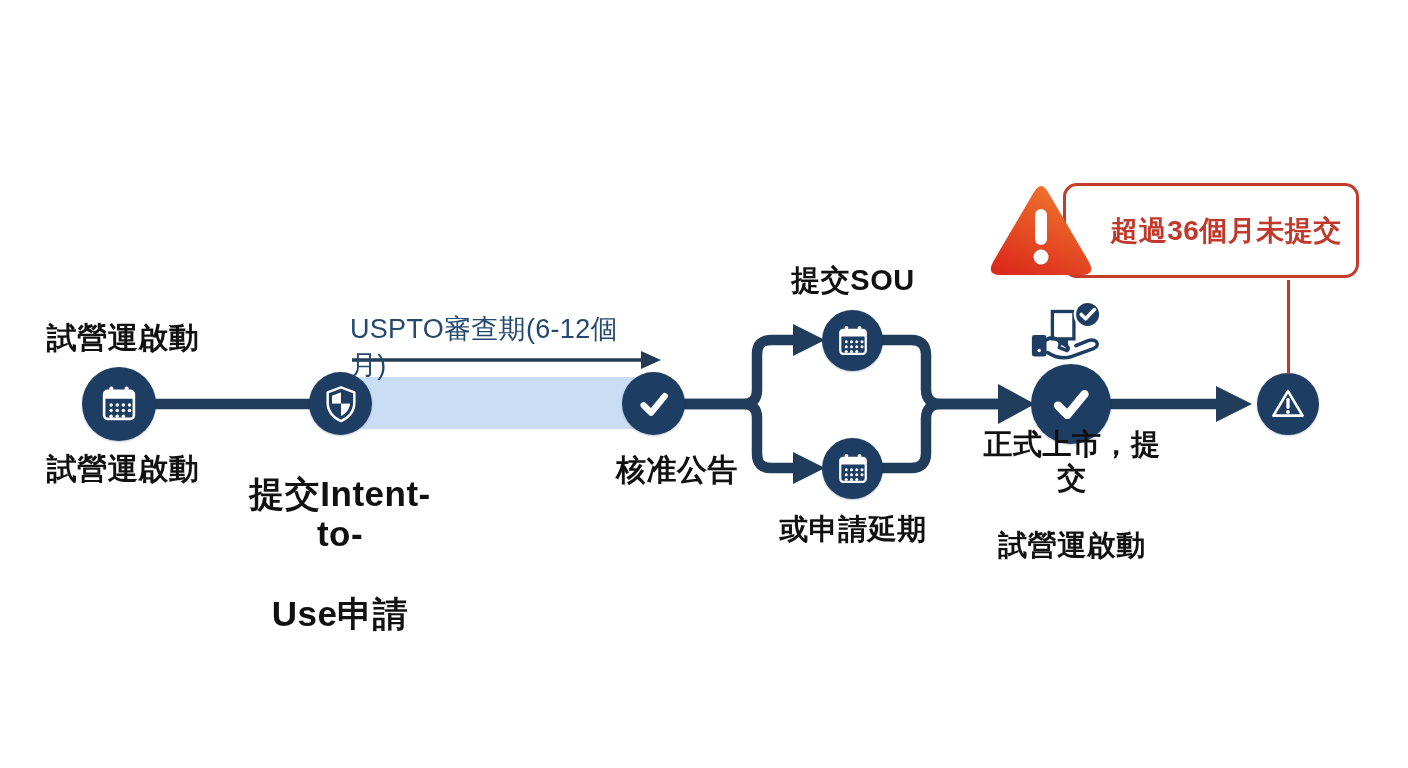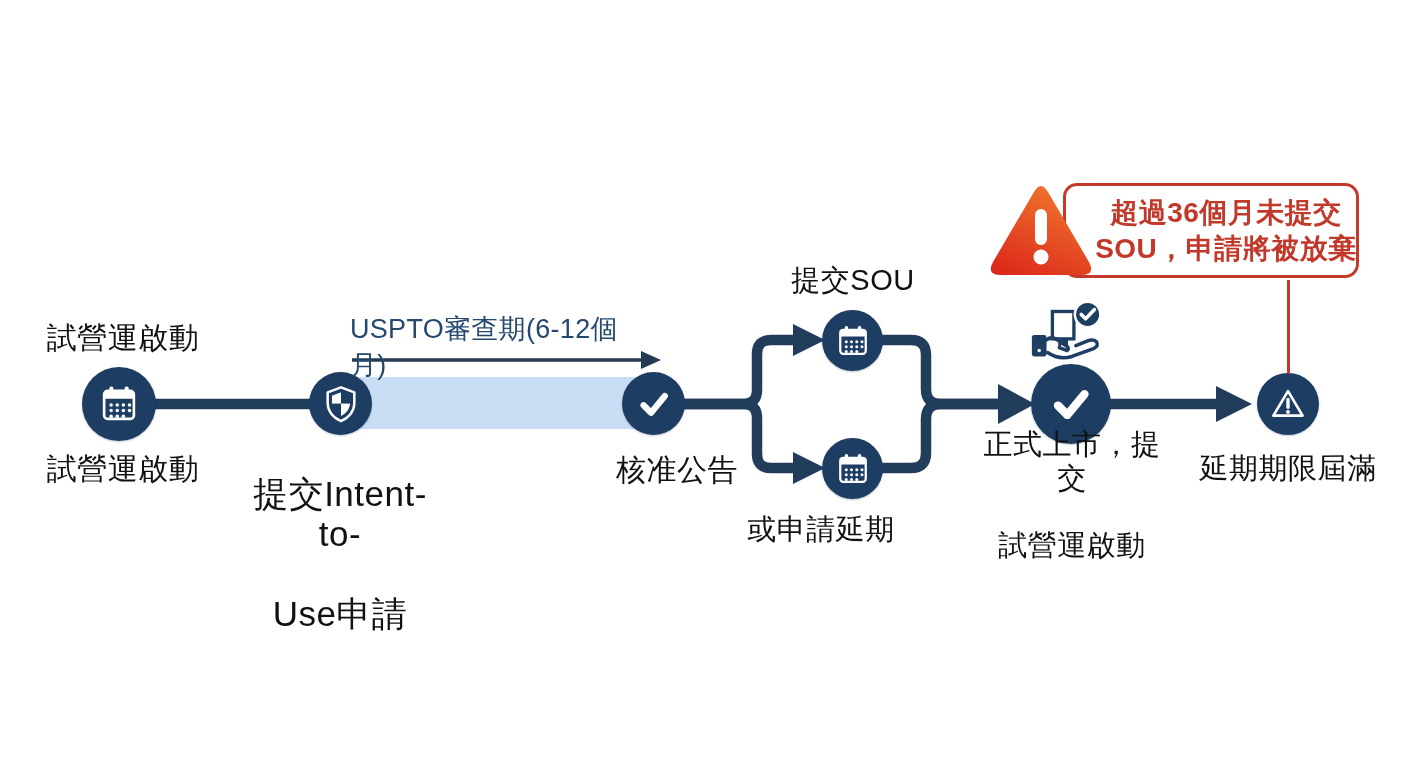--- a/index.html
+++ b/index.html
@@ -11,21 +11,21 @@
     overflow:hidden;
   }
   .layer{position:absolute;left:0;top:0;}
   .node{
     position:absolute;border-radius:50%;
     background:#1e3d63;
     display:flex;align-items:center;justify-content:center;
     box-shadow:0 1px 2px rgba(20,40,70,.25);
   }
   .lbl{
-    position:absolute;color:#111111;font-weight:normal;
+    position:absolute;color:#111111;font-weight:bold;
     text-align:center;line-height:1.14;letter-spacing:.5px;
     white-space:pre-line;
   }
   .lbl-review{
     position:absolute;color:#25496e;font-weight:500;
     font-size:27px;letter-spacing:.3px;
   }
   .callout{
     position:absolute;left:1063px;top:183px;width:296px;height:95px;
     box-sizing:border-box;border:3.5px solid #c43b2a;border-radius:14px;
@@ -173,21 +173,21 @@
             <circle cx="22" cy="31.5" r="2"></circle>
             <circle cx="29" cy="31.5" r="2"></circle>
             <circle cx="36" cy="31.5" r="2"></circle>
           <circle cx="15" cy="38" r="2"></circle>
             <circle cx="22" cy="38" r="2"></circle>
             <circle cx="29" cy="38" r="2"></circle>
         </g>
       </svg>
     </span>
   </div>
-  <div class="lbl" style="left:736px;top:513px;width:170px;font-size:29px;">或申請延期</div>
+  <div class="lbl" style="left:768px;top:513px;width:170px;font-size:29px;">或申請延期</div>
 
   <span class="hand-icon">
     <svg width="88" height="70" viewBox="0 0 90 70">
 
       <rect x="27" y="13" width="22" height="28" fill="#ffffff" stroke="#1e3d63" stroke-width="3.4"></rect>
       <polygon points="33,40 33,51 38,45.5 43,51 43,40" fill="#1e3d63"></polygon>
 
       <rect x="6" y="37" width="15" height="22" rx="2.5" fill="#1e3d63"></rect>
       <circle cx="13.5" cy="53" r="1.8" fill="#ffffff"></circle>
 
@@ -211,27 +211,25 @@
 
   <div class="node" style="left:1257px;top:373px;width:62px;height:62px;">
     <span>
       <svg width="40" height="40" viewBox="0 0 48 48">
         <path d="M24 8.5 L41.5 38 H6.5 Z" fill="none" stroke="#fff" stroke-width="3.2" stroke-linejoin="round"></path>
         <line x1="24" y1="18.5" x2="24" y2="28" stroke="#fff" stroke-width="4" stroke-linecap="round"></line>
         <circle cx="24" cy="33.5" r="2.3" fill="#fff"></circle>
       </svg>
     </span>
   </div>
-  <div class="lbl" style="left:1196px;top:452px;width:184px;font-size:29px;">延期期限屆滿</div>
 
   <div class="red-line"></div>
 
   <div class="callout">
     <div class="line">超過36個月未提交</div>
-    <div class="line">SOU，申請將被放棄</div>
   </div>
 
   <span class="warn-tri">
     <svg width="114" height="100" viewBox="0 0 114 100">
       <defs>
         <linearGradient id="redgrad" x1="0.7" y1="0" x2="0.2" y2="1">
           <stop offset="0" stop-color="#f0762d"></stop>
           <stop offset="1" stop-color="#dc2a1b"></stop>
         </linearGradient>
       </defs>

